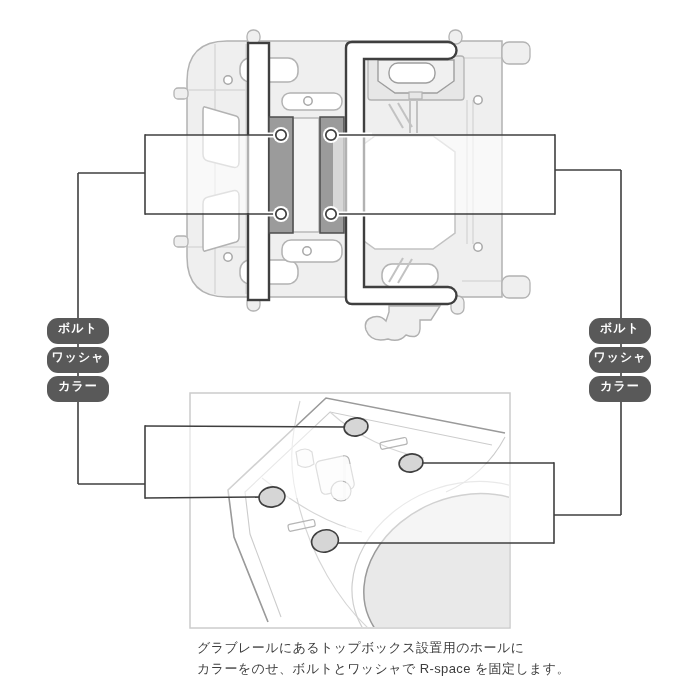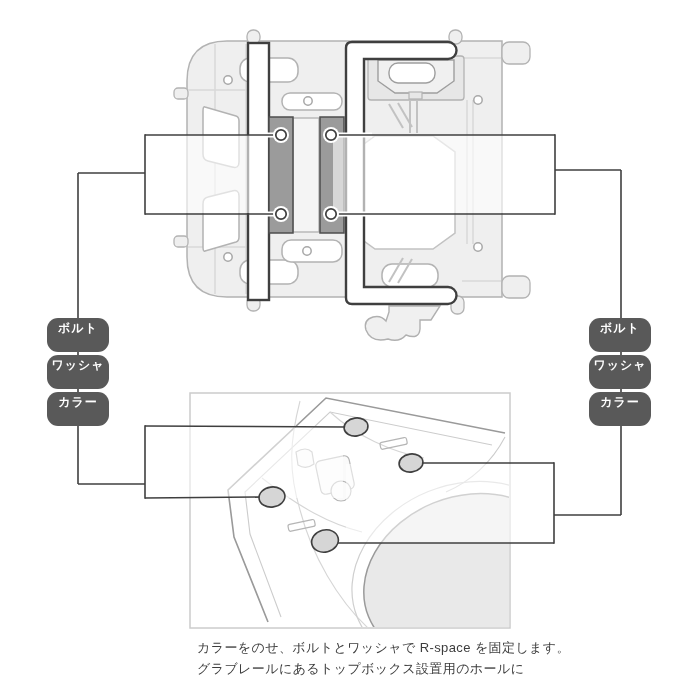--- a/index.html
+++ b/index.html
@@ -1,20 +1,20 @@
 <!DOCTYPE html>
 <html><head>
 <meta charset="utf-8">
 <style>
   html,body{margin:0;padding:0;background:#ffffff;}
   .stage{position:relative;width:700px;height:700px;background:#ffffff;overflow:hidden;
          font-family:"Liberation Sans","DejaVu Sans",sans-serif;}
   .stage svg{position:absolute;left:0;top:0;}
   .pill-stack{position:absolute;width:62px;display:flex;flex-direction:column;gap:3px;}
-  .pill{height:34px;line-height:21px;border-radius:11px;background:#595959;color:#ffffff;
+  .pill{height:26px;line-height:21px;border-radius:11px;background:#595959;color:#ffffff;
         font-size:12px;font-weight:600;text-align:center;letter-spacing:1px;}
   .stack-left{left:47px;top:318px;}
   .stack-right{left:589px;top:318px;}
   .caption{position:absolute;left:197px;top:637px;color:#3d3d3d;font-size:13px;
            line-height:21px;letter-spacing:0.4px;}
 </style>
 </head>
 <body>
 
 <div class="stage">
@@ -197,17 +197,17 @@
   <div class="pill">ワッシャ</div>
   <div class="pill">カラー</div>
 </div>
 <div class="pill-stack stack-right">
   <div class="pill">ボルト</div>
   <div class="pill">ワッシャ</div>
   <div class="pill">カラー</div>
 </div>
 
 <div class="caption">
+  <div>グラブレールにあるトップボックス設置用のホールに</div>
   <div>カラーをのせ、ボルトとワッシャで R-space を固定します。</div>
-  <div>グラブレールにあるトップボックス設置用のホールに</div>
 </div>
 
 </div>
 
 </body></html>

